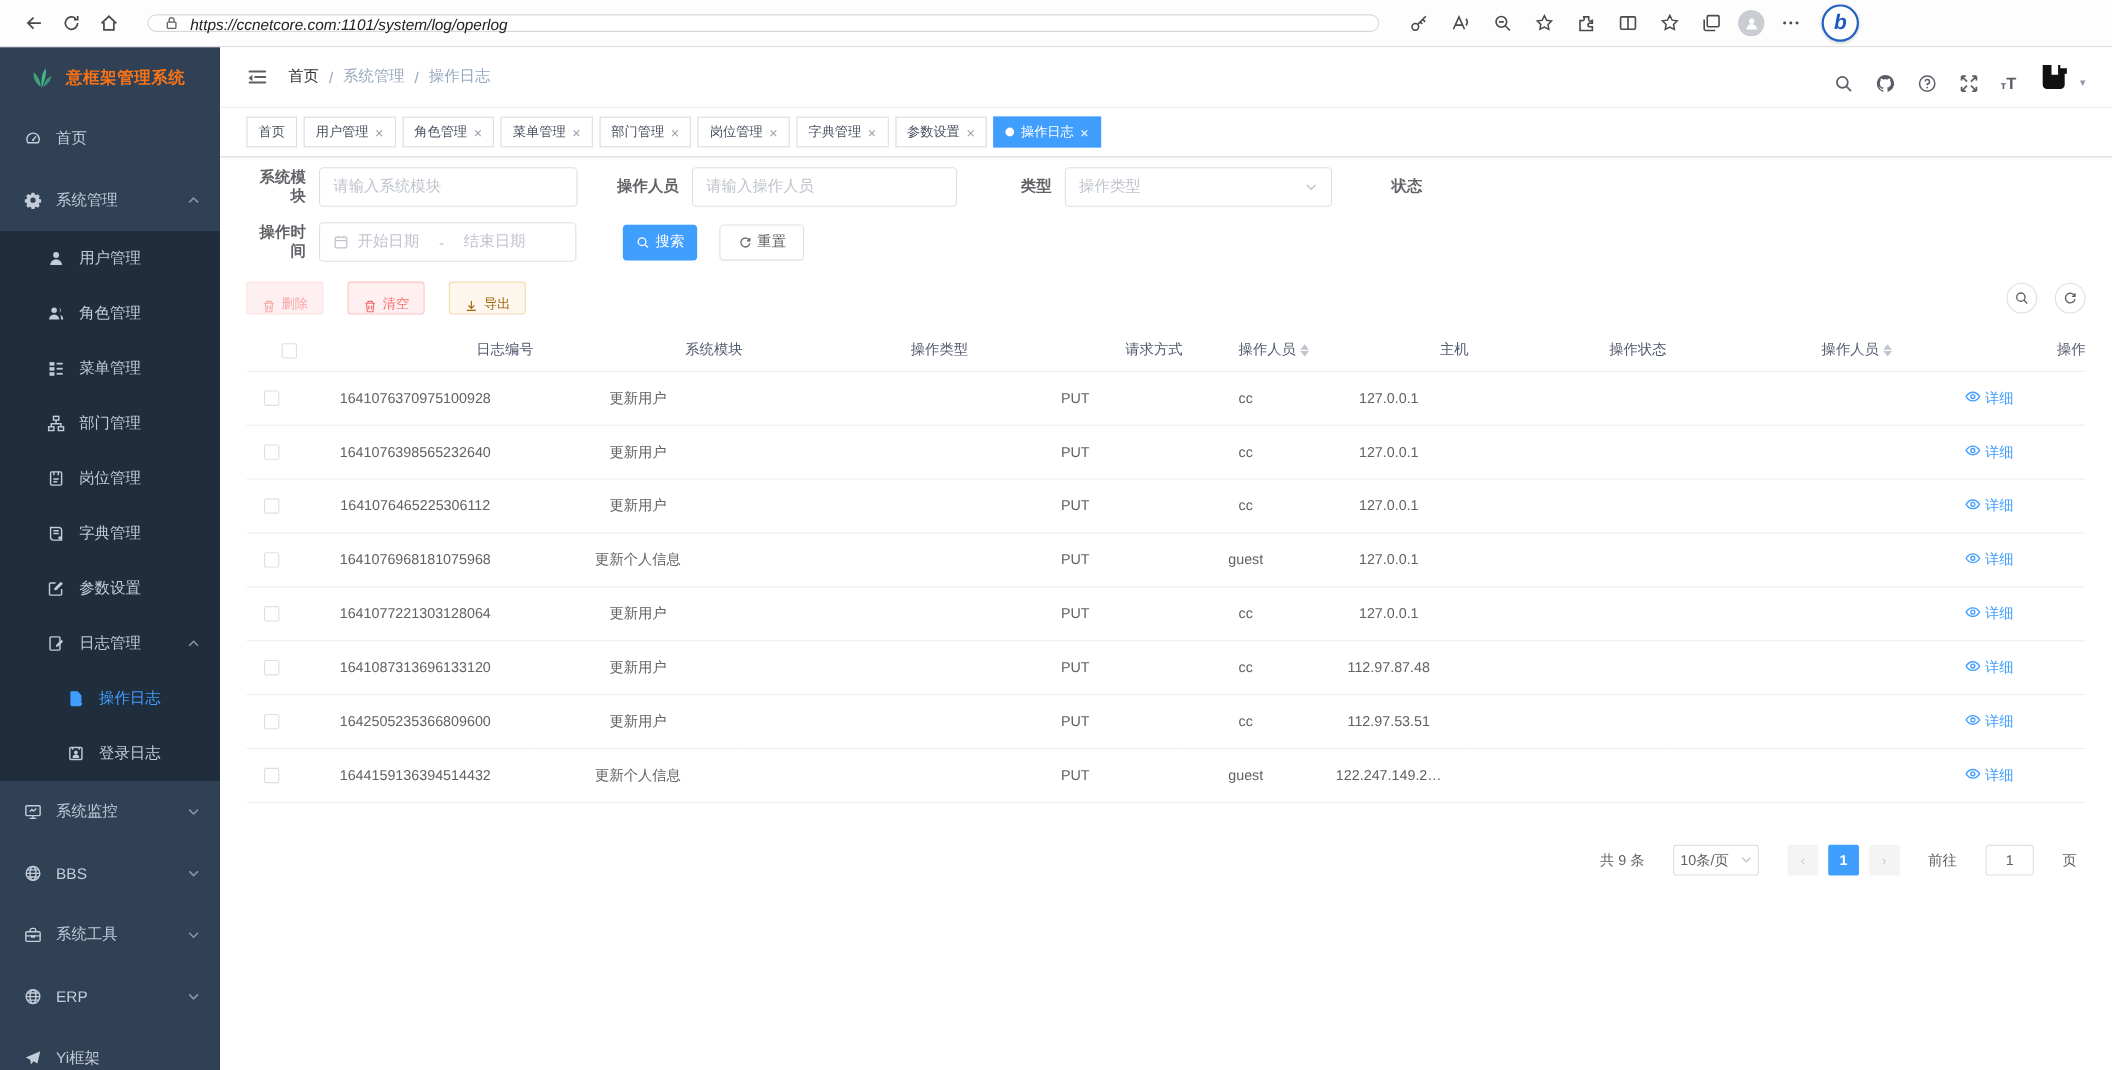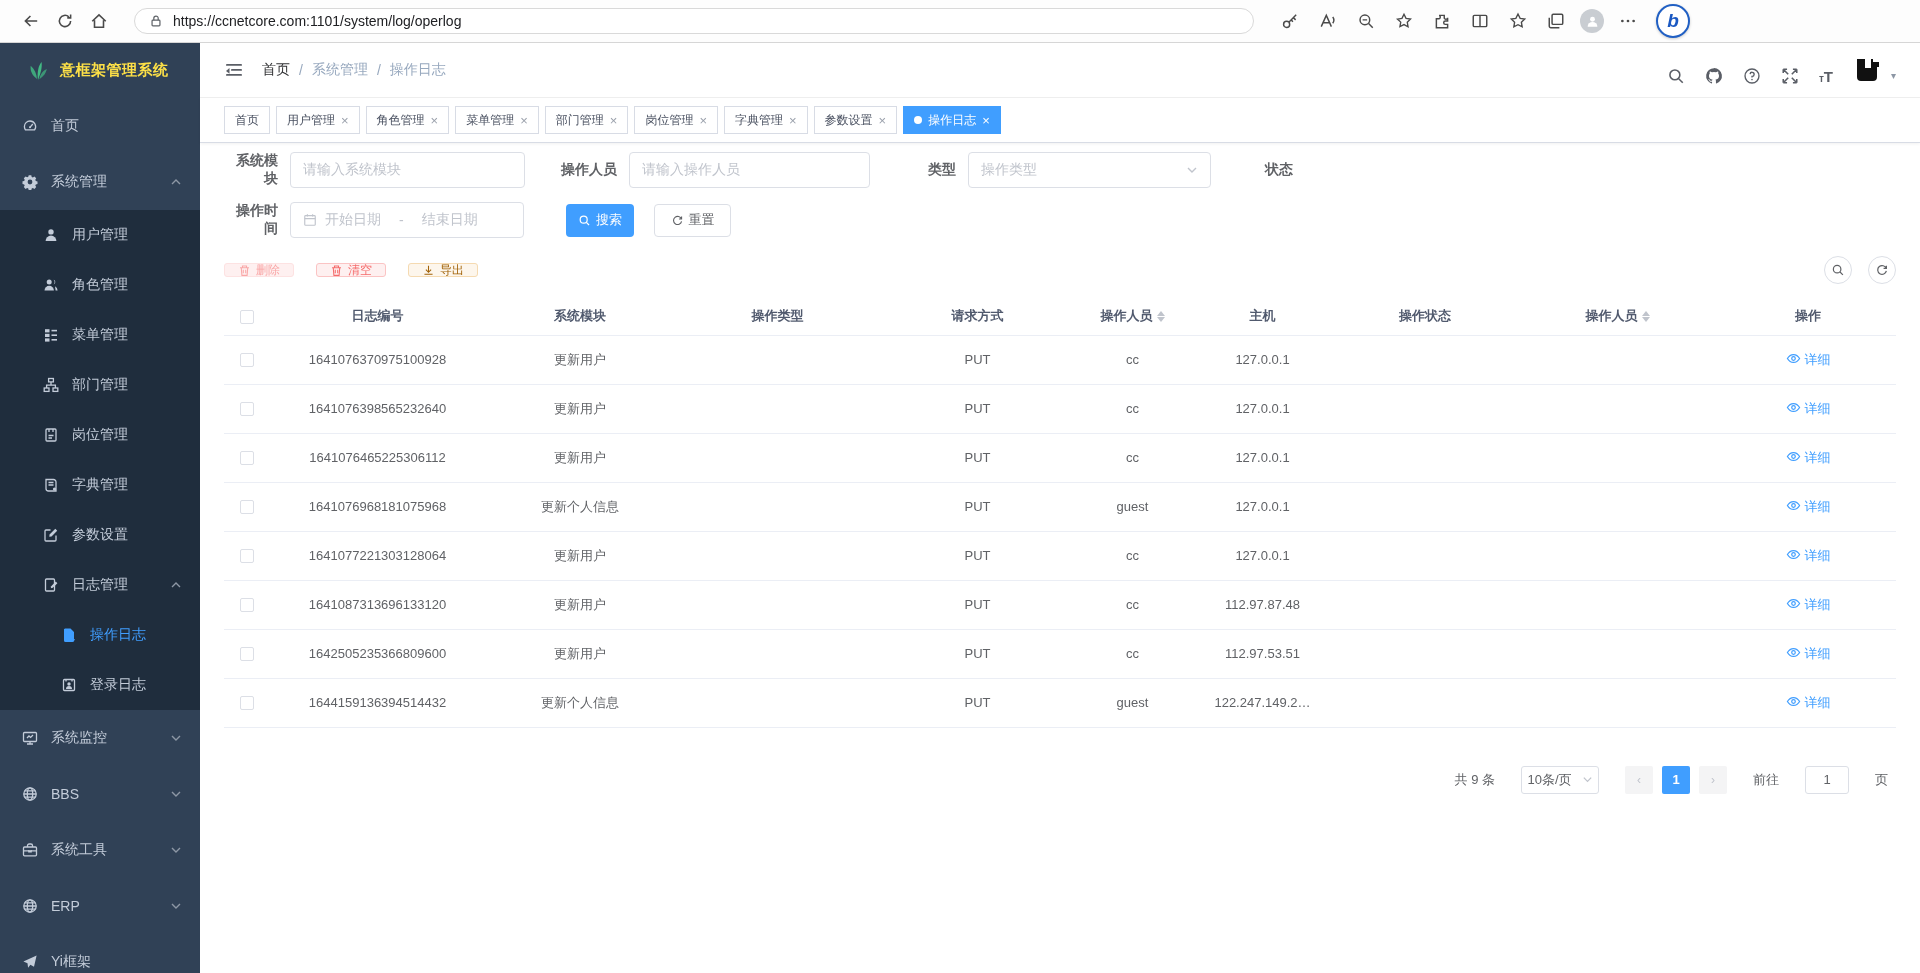--- a/index.html
+++ b/index.html
@@ -4,36 +4,36 @@
 <style>
   * { margin:0; padding:0; box-sizing:border-box; }
   html,body { background:#fff; }
   body { font-family:"Liberation Sans","DejaVu Sans",sans-serif; }
   .screen { position:relative; width:1920px; height:973px; background:#fff; overflow:hidden; }
 
   
   .browser { height:43px; background:#fdfdfd; border-bottom:1px solid #d6d6d6; display:flex; align-items:center; padding:0 14px; }
   .b-ico { width:34px; height:34px; display:flex; align-items:center; justify-content:center; color:#4a4a4a; flex:0 0 auto; }
   .b-ico svg { width:18px; height:18px; }
-  .url-pill { flex:0 0 auto; width:1120px; height:26px; margin-left:18px; background:#fff; border:1px solid #d9d9d9; border-radius:16px; display:flex; align-items:center; padding:0 14px; }
+  .url-pill { flex:0 0 auto; width:1120px; height:16px; margin-left:18px; background:#fff; border:1px solid #d9d9d9; border-radius:16px; display:flex; padding:0 14px;font-style:italic; }
   .url-pill .lock { color:#5f6368; margin-right:10px; display:flex; }
   .url-pill .lock svg { width:14px; height:14px; }
   .url-text { font-size:14px; color:#202124; }
   .b-right { display:flex; align-items:center; margin-left:22px; gap:10px; }
   .b-right .b-ico { width:28px; }
   .avatar-circle { width:24px; height:24px; border-radius:50%; background:#c9cdd2; display:flex; align-items:center; justify-content:center; color:#fff; }
   .avatar-circle svg { width:15px; height:15px; }
   .bing-badge { width:34px; height:34px; border-radius:50%; background:#fff; border:2px solid #2160c4; display:flex; align-items:center; justify-content:center; color:#1a58c2; font-weight:bold; font-style:italic; font-size:19px; margin-left:4px; box-shadow:0 1px 3px rgba(0,0,0,.2); }
 
   
   .app { display:flex; height:930px; }
   .sidebar { width:200px; background:#304156; flex:0 0 auto; display:flex; flex-direction:column; overflow:hidden; }
   .logo-row { height:55px; display:flex; align-items:center; padding-left:26px; flex:0 0 auto; }
   .logo-row svg { width:24px; height:24px; }
-  .logo-title { color:#fde047; font-size:15px; font-weight:bold; margin-left:10px; letter-spacing:.5px; }
+  .logo-title { color:#f97316; font-size:15px; font-weight:bold; margin-left:10px; letter-spacing:.5px; }
   .side-menu { flex:1; }
   .menu-item { display:flex; align-items:center; color:#c3ccd9; font-size:14px; cursor:pointer; }
   .menu-item.lvl1 { height:56px; padding:0 18px 0 21px; }
   .menu-item.lvl2 { height:50px; padding:0 18px 0 42px; }
   .menu-item.lvl3 { height:50px; padding:0 18px 0 60px; }
   .menu-item.in-sub { background:#1f2d3d; }
   .menu-item.active { color:#409eff; }
   .mi-icon { width:18px; height:18px; display:flex; align-items:center; justify-content:center; margin-right:12px; }
   .mi-icon svg { width:16px; height:16px; }
   .mi-chevron { margin-left:auto; display:flex; color:#8d97a5; }
@@ -77,31 +77,31 @@
   .date-input { gap:0; }
   .date-input .cal-ico { color:#c0c4cc; display:flex; margin-right:8px; }
   .date-input .cal-ico svg { width:14px; height:14px; }
   .date-sep { margin:0 18px; color:#c0c4cc; }
   .btn { height:33px; border-radius:4px; display:inline-flex; align-items:center; justify-content:center; font-size:13px; cursor:pointer; border:1px solid transparent; gap:5px; }
   .btn svg { width:13px; height:13px; }
   .btn-search { width:68px; background:#409eff; color:#fff; margin-left:42px; }
   .btn-reset { width:77px; background:#fff; border-color:#dcdfe6; color:#606266; margin-left:20px; }
 
   .toolbar { margin-top:18px; display:flex; align-items:center; }
-  .btn-mini { height:14px; border-radius:3px; font-size:12px; padding:0 13px; }
+  .btn-mini { height:30px; border-radius:3px; font-size:12px; padding:0 13px;align-items:flex-end; }
   .btn-delete { background:#fef0f0; border-color:#fde2e2; color:#f9a7a7; cursor:not-allowed; }
   .btn-clear { background:#fef0f0; border-color:#fbc4c4; color:#f56c6c; margin-left:22px; }
   .btn-export { background:#fdf6ec; border-color:#f5dab1; color:#a16207; margin-left:22px; }
   .toolbar-right { margin-left:auto; display:flex; gap:16px; }
   .circle-btn { width:28px; height:28px; border:1px solid #dcdfe6; border-radius:50%; background:#fff; color:#606266; display:flex; align-items:center; justify-content:center; cursor:pointer; }
   .circle-btn svg { width:14px; height:14px; }
 
   
   table.log-table { width:100%; border-collapse:collapse; margin-top:14px; table-layout:fixed; }
-  .log-table th { height:37px; font-size:13px; color:#515a6e; font-weight:bold; text-align:center; border-bottom:1px solid #ebeef5; white-space:nowrap; }
+  .log-table th { height:37px; font-size:13px; color:#515a6e; font-weight:normal; text-align:right; border-bottom:1px solid #ebeef5; white-space:nowrap; }
   .log-table td { height:49px; font-size:13px; color:#606266; text-align:center; border-bottom:1px solid #ebeef5; white-space:nowrap; overflow:hidden; text-overflow:ellipsis; }
   .chk { width:14px; height:14px; border:1px solid #dcdfe6; border-radius:2px; background:#fff; display:inline-block; vertical-align:middle; cursor:pointer; }
   .sort-carets { display:inline-flex; flex-direction:column; margin-left:4px; vertical-align:middle; gap:1px; }
   .sort-carets i { width:0; height:0; border-left:4px solid transparent; border-right:4px solid transparent; display:block; }
   .sort-carets .up { border-bottom:5px solid #c0c4cc; }
   .sort-carets .down { border-top:5px solid #c0c4cc; }
   .detail-link { color:#409eff; display:inline-flex; align-items:center; gap:4px; cursor:pointer; font-size:13px; }
   .detail-link svg { width:15px; height:15px; }
 
   

